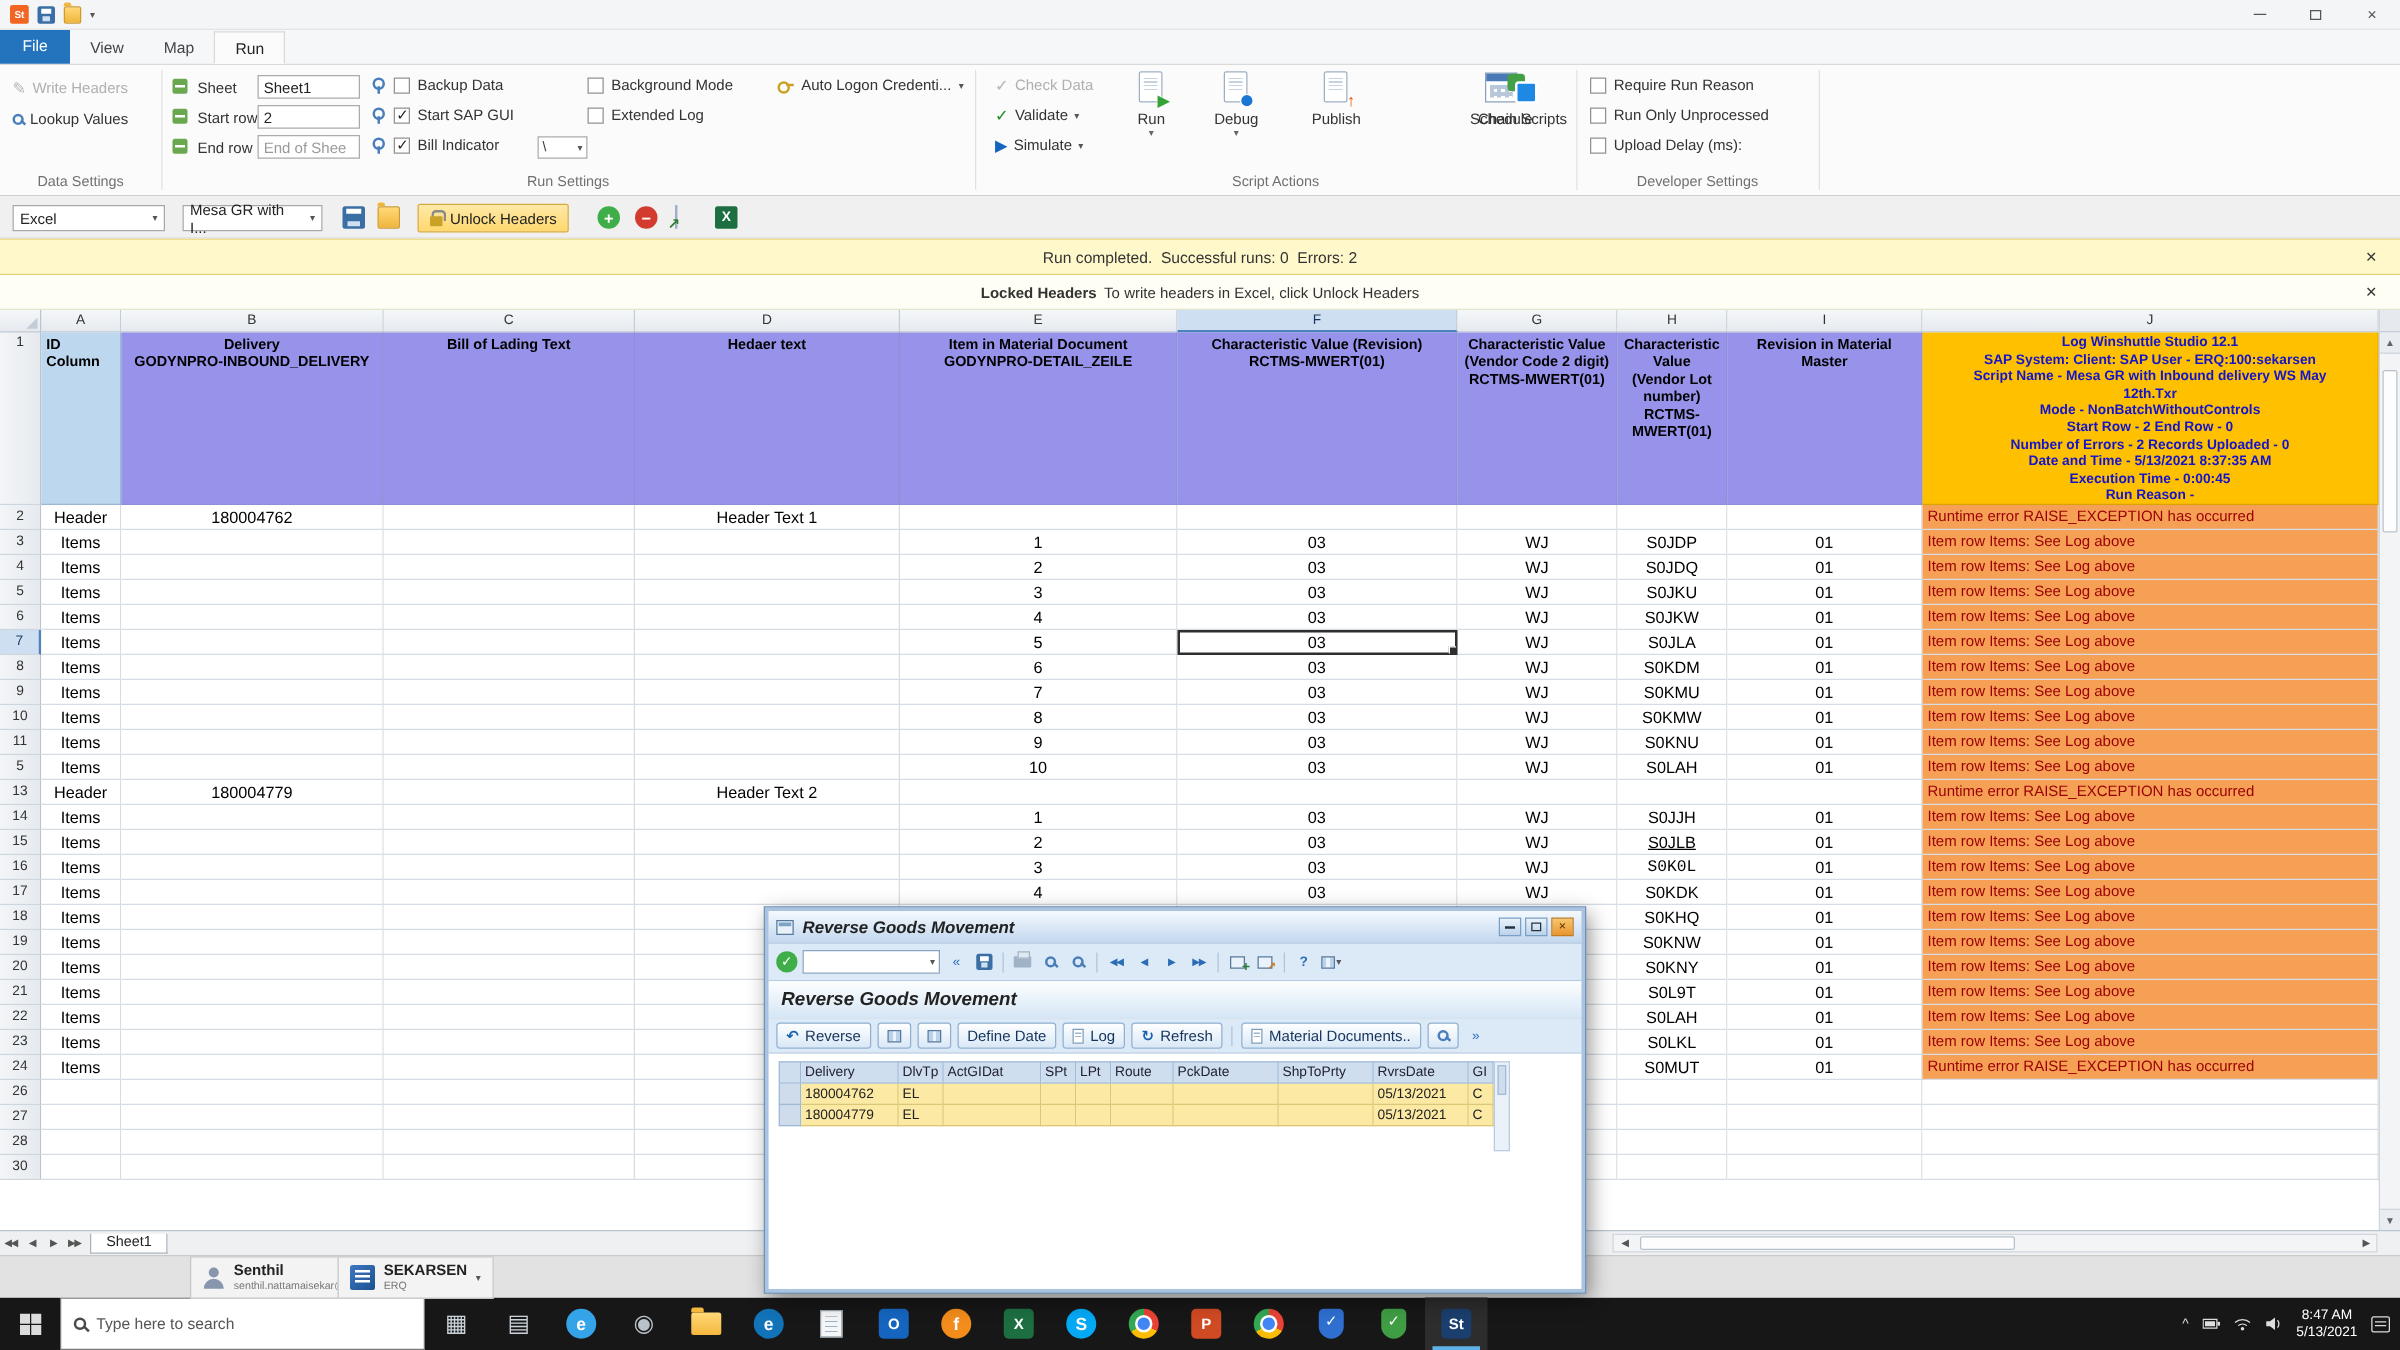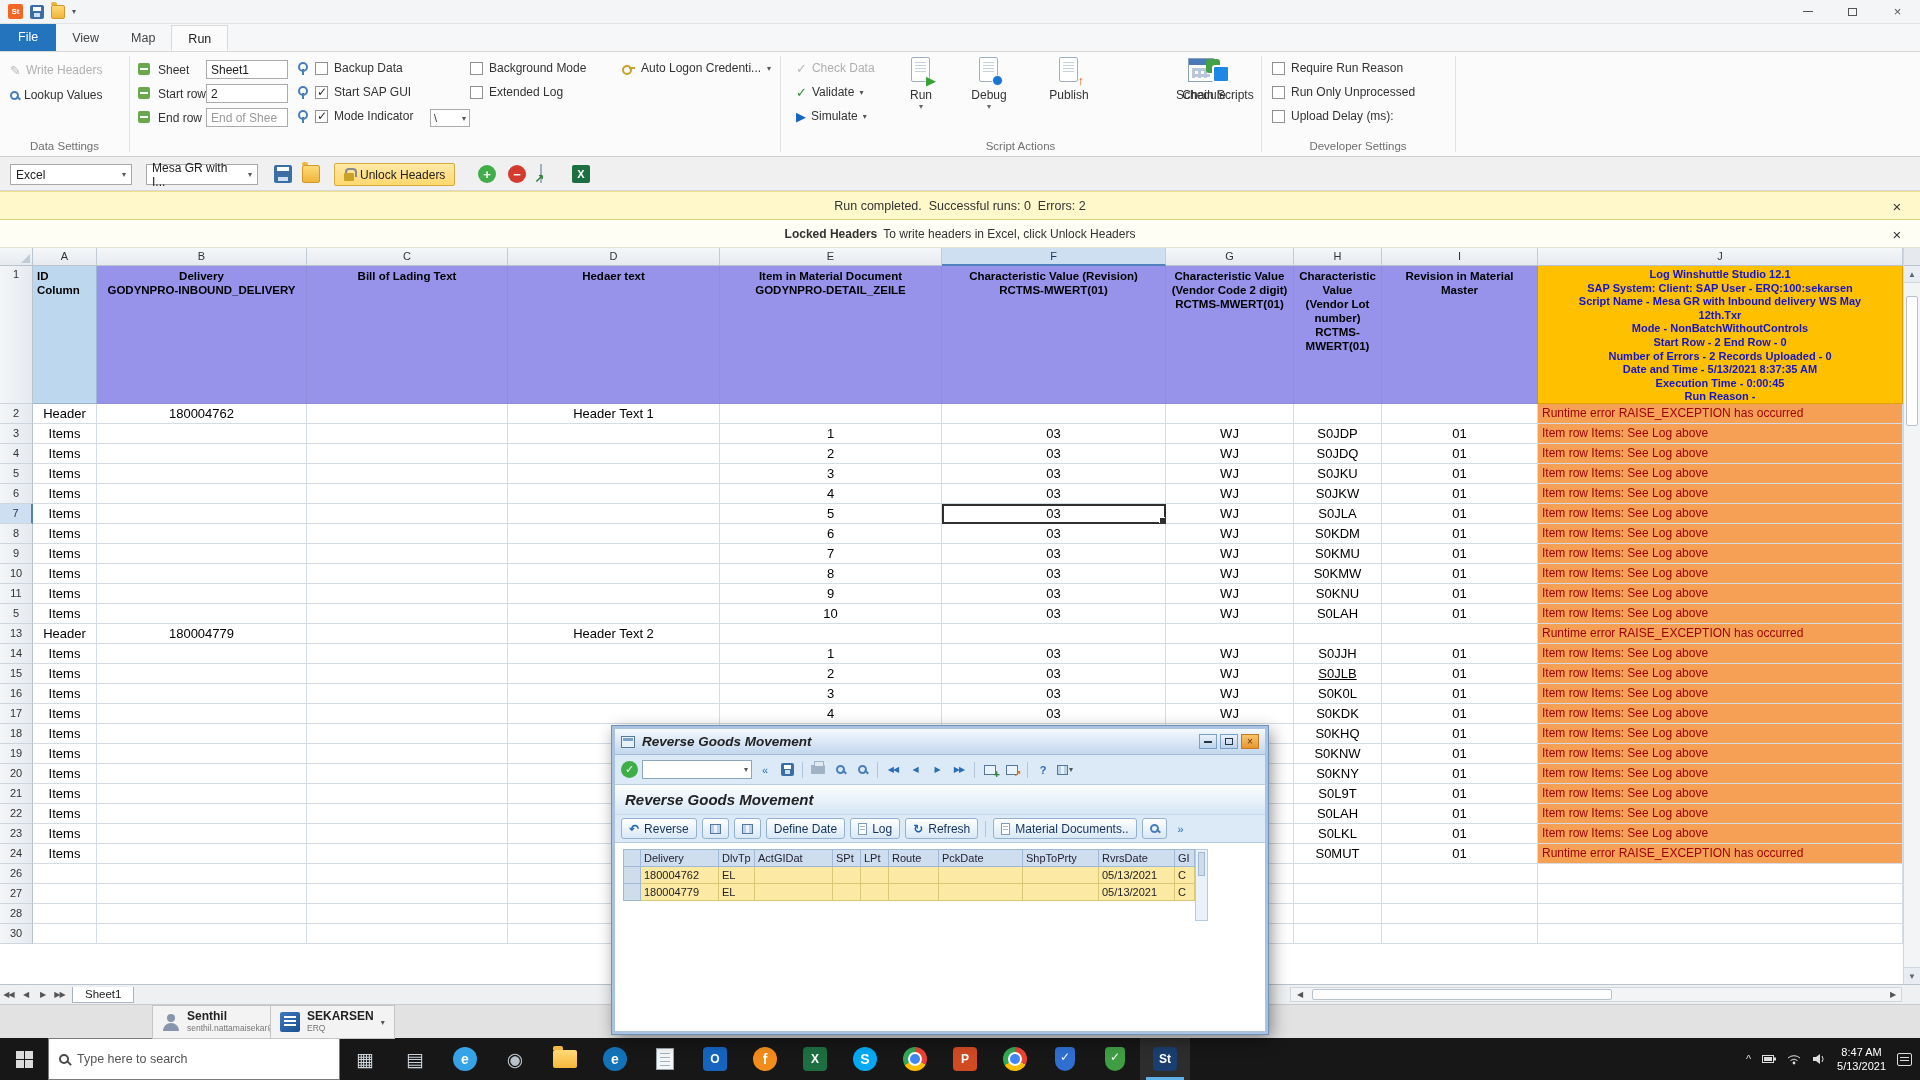--- a/index.html
+++ b/index.html
@@ -270,21 +270,21 @@
     <div class="crow" style="left:315px;top:9px">
       <span class="cb"></span>
         <span>Backup Data</span>
     </div>
     <div class="crow" style="left:315px;top:33px">
       <span class="cb on"></span>
         <span>Start SAP GUI</span>
     </div>
     <div class="crow" style="left:315px;top:57px">
       <span class="cb on"></span>
-        <span>Mode Indicator</span>
+        <span>Bill Indicator</span>
     </div>
     <div class="minicombo" style="left:430px;top:57px">
       <span>\</span>
         <span class="caret">▾</span>
     </div>
 
     <div class="crow" style="left:470px;top:9px">
       <span class="cb"></span>
         <span>Background Mode</span>
     </div>
@@ -357,20 +357,21 @@
     <div class="crow" style="left:1272px;top:33px">
       <span class="cb"></span>
         <span>Run Only Unprocessed</span>
     </div>
     <div class="crow" style="left:1272px;top:57px">
       <span class="cb"></span>
         <span>Upload Delay (ms):</span>
     </div>
 
     <div class="grplabel" style="left:0;width:129px">Data Settings</div>
+    <div class="grplabel" style="left:129px;width:651px">Run Settings</div>
     <div class="grplabel" style="left:780px;width:481px">Script Actions</div>
     <div class="grplabel" style="left:1261px;width:194px">Developer Settings</div>
   </div>
 
   <div class="dtoolbar">
     <div class="combo" style="left:10px;width:122px">
       <span>Excel</span>
         <span class="caret">▾</span>
     </div>
     <div class="combo" style="left:146px;width:112px">
@@ -628,21 +629,21 @@
         </div>
         <div class="grow">
           <div class="gut">16</div>
           <div class="cell" style="width: 64px;">Items</div>
           <div class="cell" style="width: 210px;"></div>
           <div class="cell" style="width: 201px;"></div>
           <div class="cell" style="width: 212px;"></div>
           <div class="cell" style="width: 222px;">3</div>
           <div class="cell" style="width: 224px;">03</div>
           <div class="cell" style="width: 128px;">WJ</div>
-          <div class="cell" style="width: 88px;">S0K0L</div>
+          <div class="cell" style="width: 88px; font-family: Liberation Mono, monospace;">S0K0L</div>
           <div class="cell" style="width: 156px;">01</div>
           <div class="cell jcol jlog" style="width: 365px;">Item row Items: See Log above</div>
         </div>
         <div class="grow">
           <div class="gut">17</div>
           <div class="cell" style="width: 64px;">Items</div>
           <div class="cell" style="width: 210px;"></div>
           <div class="cell" style="width: 201px;"></div>
           <div class="cell" style="width: 212px;"></div>
           <div class="cell" style="width: 222px;">4</div>

